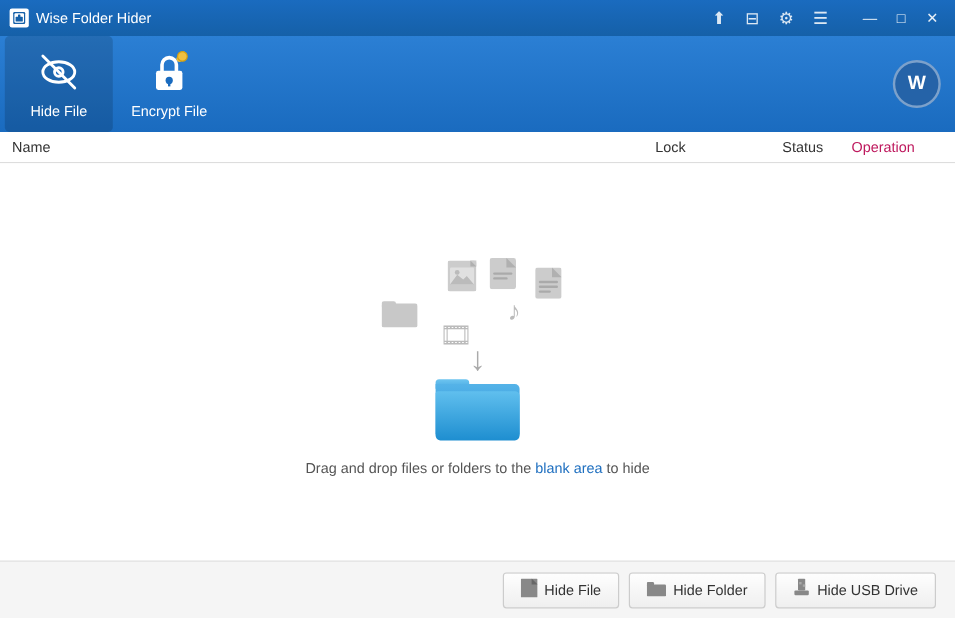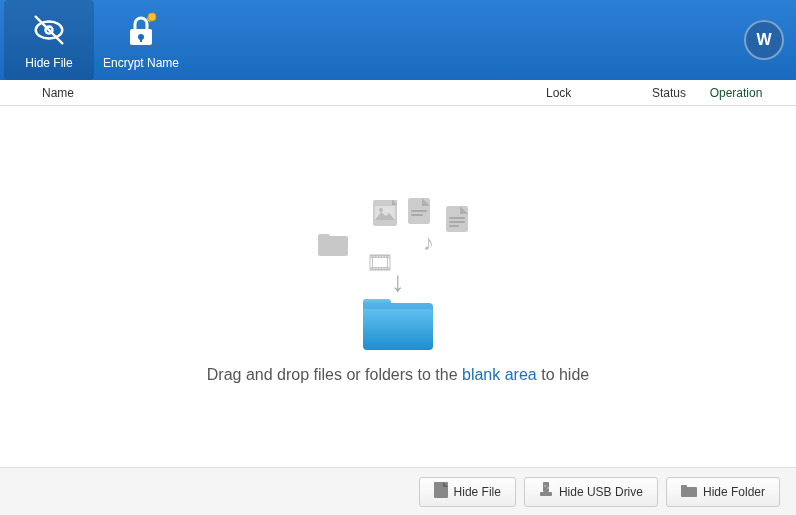--- a/index.html
+++ b/index.html
@@ -87,24 +87,24 @@
     .col-headers {
       background: #fff;
       border-bottom: 1px solid #ddd;
       display: flex;
       height: 26px;
       align-items: center;
       padding: 0 10px;
       font-size: 12px;
       color: #333;
     }
-    .col-name { flex: 1; margin-left: 32px; }
+    .col-name { flex: 1; }
     .col-lock { width: 60px; text-align: left; }
     .col-status { width: 80px; text-align: right; }
-    .col-operation { width: 100px; text-align: center; color: #14532d; }
+    .col-operation { width: 100px; text-align: center; color: #be185d; }
 
     
     .main-content {
       background: #fff;
       flex: 1;
       display: flex;
       flex-direction: column;
       align-items: center;
       justify-content: center;
       padding: 20px;
@@ -167,21 +167,21 @@
       font-size: 22px;
     }
     .fi-folder { top: 40px; left: 20px; font-size: 26px; color: #c8c8c8; }
     .fi-image { top: 10px; left: 75px; color: #bbb; }
     .fi-pdf { top: 8px; left: 110px; color: #bbb; }
     .fi-music { top: 40px; left: 125px; color: #bbb; }
     .fi-word { top: 16px; left: 148px; color: #bbb; }
     .fi-film { top: 60px; left: 68px; color: #bbb; }
 
     .drop-hint {
-      font-size: 16px; color: #555;
+      font-size: 12px; color: #555;
       text-align: center;
     }
     .drop-hint .blank { color: #2070c0; }
 
     
     .bottom-bar {
       background: #f5f5f5;
       border-top: 1px solid #ddd;
       height: 48px;
       display: flex;
@@ -232,20 +232,42 @@
       display: flex;
       flex-direction: column;
       height: 515px;
     }
   </style>
 </head>
 <body>
 
 <div class="layout">
 
+  <div class="title-bar">
+    <div class="title-bar-icon">
+      <svg width="12" height="12" viewBox="0 0 12 12">
+        <rect x="1" y="1" width="10" height="10" rx="1" fill="#1560a8"></rect>
+        <rect x="2" y="2" width="8" height="8" rx="1" fill="white"></rect>
+        <rect x="3" y="5" width="6" height="4" rx="0.5" fill="#1560a8"></rect>
+        <rect x="5" y="3" width="2" height="3" rx="0.5" fill="#1560a8"></rect>
+      </svg>
+    </div>
+    <span class="title-bar-text">Wise Folder Hider</span>
+    <div class="title-bar-controls">
+
+      <span class="tb-icon">⬆</span>
+      <span class="tb-icon">⊟</span>
+      <span class="tb-icon">⚙</span>
+      <span class="tb-icon">☰</span>
+      <div style="width:10px"></div>
+      <div class="window-btn">—</div>
+      <div class="window-btn">□</div>
+      <div class="window-btn close">✕</div>
+    </div>
+  </div>
 
   <div class="toolbar">
     <div class="toolbar-btn active">
       <div class="icon-wrap hide-file-icon">
         <svg viewBox="0 0 40 38" fill="none" xmlns="http://www.w3.org/2000/svg">
 
           <ellipse cx="20" cy="19" rx="14" ry="9" stroke="white" stroke-width="2.5" fill="none"></ellipse>
           <circle cx="20" cy="19" r="5" fill="white"></circle>
           <circle cx="20" cy="19" r="2.5" fill="#1a6bbf"></circle>
 
@@ -263,21 +285,21 @@
 
           <path d="M13 18V13a6 6 0 0 1 12 0v5" stroke="white" stroke-width="3" fill="none" stroke-linecap="round"></path>
 
           <circle cx="19" cy="26" r="3" fill="#1a6bbf"></circle>
           <rect x="18" y="27" width="2" height="4" fill="#1a6bbf"></rect>
 
           <rect x="24" y="8" width="10" height="5" rx="2.5" fill="#f0c040" transform="rotate(-45 24 8)"></rect>
           <circle cx="30" cy="6" r="4" fill="#f0c040" stroke="#d4a010" stroke-width="1"></circle>
         </svg>
       </div>
-      <span class="btn-label">Encrypt Name</span>
+      <span class="btn-label">Encrypt File</span>
     </div>
     <div class="toolbar-spacer"></div>
     <div class="user-avatar">W</div>
   </div>
 
   <div class="col-headers">
     <div class="col-name">Name</div>
     <div class="col-lock">Lock</div>
     <div class="col-status">Status</div>
     <div class="col-operation">Operation</div>
@@ -343,33 +365,33 @@
       <span class="btn-icon">
         <svg width="14" height="16" viewBox="0 0 14 16">
             <rect x="0" y="0" width="14" height="16" rx="1" fill="#888"></rect>
             <path d="M9 0 L14 5 L9 5 Z" fill="#666"></path>
           </svg>
       </span>
       <span>Hide File</span>
     </button>
     <button class="action-btn">
       <span class="btn-icon">
+        <svg width="16" height="13" viewBox="0 0 16 13">
+            <rect x="0" y="3" width="16" height="10" rx="1" fill="#888"></rect>
+            <rect x="0" y="1" width="6" height="4" rx="1" fill="#888"></rect>
+          </svg>
+      </span>
+      <span>Hide Folder</span>
+    </button>
+    <button class="action-btn">
+      <span class="btn-icon">
         <svg width="14" height="16" viewBox="0 0 14 16">
             <rect x="4" y="0" width="6" height="10" rx="1" fill="#888"></rect>
             <rect x="1" y="10" width="12" height="4" rx="1" fill="#888"></rect>
             <rect x="5" y="3" width="2" height="2" fill="#aaa"></rect>
             <rect x="8" y="5" width="2" height="2" fill="#aaa"></rect>
           </svg>
       </span>
       <span>Hide USB Drive</span>
     </button>
-    <button class="action-btn">
-      <span class="btn-icon">
-        <svg width="16" height="13" viewBox="0 0 16 13">
-            <rect x="0" y="3" width="16" height="10" rx="1" fill="#888"></rect>
-            <rect x="0" y="1" width="6" height="4" rx="1" fill="#888"></rect>
-          </svg>
-      </span>
-      <span>Hide Folder</span>
-    </button>
   </div>
 
 </div>
 
 </body></html>

